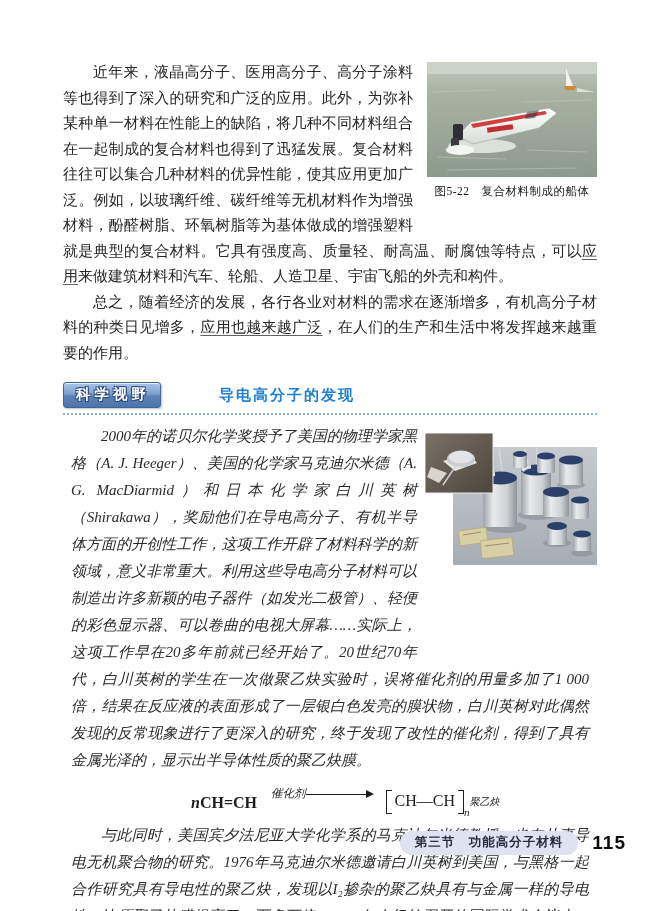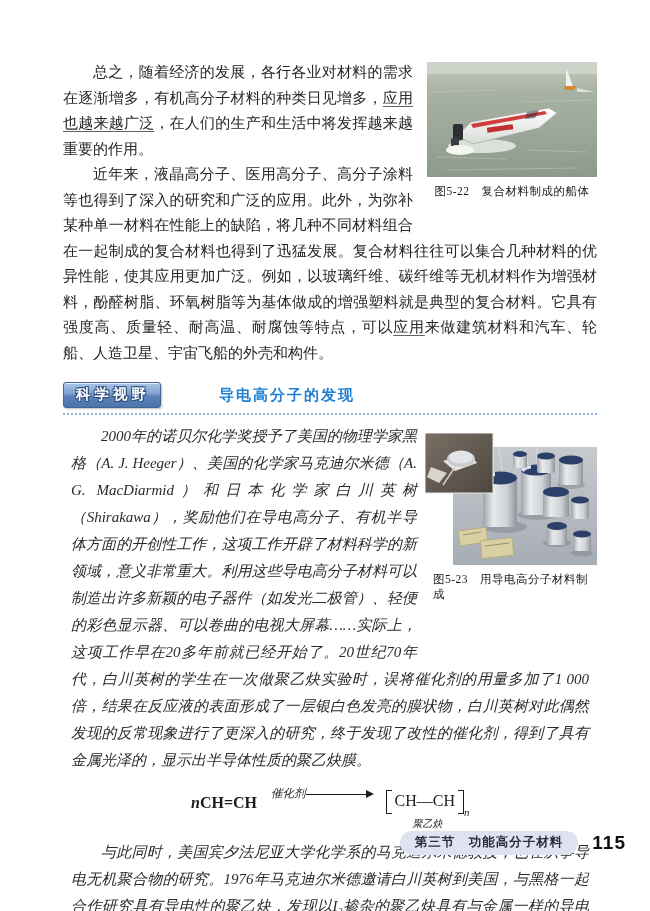--- a/index.html
+++ b/index.html
@@ -64,21 +64,21 @@
     font-size:16px;color:#1c1c1c;font-style:normal;}
   .eq-left{font-style:normal;padding-top:8px;font-weight:bold;}
   .eq-left .it{font-style:italic;}
   .eq-arrow{display:flex;flex-direction:row;align-items:center;margin:0 14px;padding-top:0;}
   .eq-arrow-label{font-size:11.5px;line-height:14px;font-style:italic;}
   .eq-arrow-shaft{position:relative;width:66px;height:0;border-bottom:1.4px solid #1c1c1c;margin-top:3px;}
   .eq-arrow-shaft::after{
     content:"";position:absolute;right:-2px;top:-3.6px;
     border-left:8px solid #1c1c1c;border-top:4px solid transparent;border-bottom:4px solid transparent;
   }
-  .eq-product{display:flex;flex-direction:column;align-items:center;}
+  .eq-product{display:flex;flex-direction:row;align-items:center;}
   .eq-poly{display:flex;align-items:stretch;height:24px;padding-top:4px;}
   .eq-bracket-l{width:5px;border-left:1.6px solid #1c1c1c;border-top:1.6px solid #1c1c1c;border-bottom:1.6px solid #1c1c1c;margin-right:3px;}
   .eq-bracket-r{width:5px;border-right:1.6px solid #1c1c1c;border-top:1.6px solid #1c1c1c;border-bottom:1.6px solid #1c1c1c;margin-left:3px;}
   .eq-unit{line-height:22px;}
   .eq-sub{font-size:11px;font-style:italic;align-self:flex-end;margin-bottom:-4px;}
   .eq-product-label{font-size:10px;font-style:italic;margin-top:3px;}
 
   
   .footer{position:absolute;top:831px;right:24px;display:flex;align-items:center;gap:14px;}
   .footer-pill{
@@ -134,23 +134,23 @@
           <rect x="60" y="64" width="26" height="5" fill="#c03030" transform="rotate(-8 73 66)"></rect>
           <polygon points="100,50 112,48 108,56 98,57" fill="#334" opacity="0.55"></polygon>
           <rect x="26" y="62" width="10" height="16" rx="2" fill="#2e2e33"></rect>
           <rect x="24" y="76" width="8" height="10" rx="2" fill="#3a3a40"></rect>
           <ellipse cx="33" cy="88" rx="14" ry="5" fill="#f4f6f2"></ellipse>
         </g>
       </svg>
       <figcaption class="fig-caption">图5-22　复合材料制成的船体</figcaption>
     </figure>
 
+    <p class="intro-para"><span class="seg">近年来，液晶高分子、医用高分子、高分子涂料等也得到了深入的研究和广泛的应用。此外，为弥补某种单一材料在性能上的缺陷，将几种不同材料组合在一起制成的复合材料也得到了迅猛发展。复合材料往往可以集合几种材料的优异性能，使其应用更加广泛。例如，以玻璃纤维、碳纤维等无机材料作为增强材料，酚醛树脂、环氧树脂等为基体做成的增强塑料就是典型的复合材料。它具有强度高、质量轻、耐高温、耐腐蚀等特点，可以</span><span class="seg ul">应用</span><span class="seg">来做建筑材料和汽车、轮船、人造卫星、宇宙飞船的外壳和构件。</span></p>
+
     <p class="intro-para"><span class="seg">总之，随着经济的发展，各行各业对材料的需求在逐渐增多，有机高分子材料的种类日见增多，</span><span class="seg ul">应用也越来越广泛</span><span class="seg">，在人们的生产和生活中将发挥越来越重要的作用。</span></p>
-
-    <p class="intro-para"><span class="seg">近年来，液晶高分子、医用高分子、高分子涂料等也得到了深入的研究和广泛的应用。此外，为弥补某种单一材料在性能上的缺陷，将几种不同材料组合在一起制成的复合材料也得到了迅猛发展。复合材料往往可以集合几种材料的优异性能，使其应用更加广泛。例如，以玻璃纤维、碳纤维等无机材料作为增强材料，酚醛树脂、环氧树脂等为基体做成的增强塑料就是典型的复合材料。它具有强度高、质量轻、耐高温、耐腐蚀等特点，可以</span><span class="seg ul">应用</span><span class="seg">来做建筑材料和汽车、轮船、人造卫星、宇宙飞船的外壳和构件。</span></p>
 
     <div class="clear"></div>
 
     <div class="sv-header">
       <span class="sv-badge">科学视野</span>
       <span class="sv-title">导电高分子的发现</span>
     </div>
     <div class="sv-dotted"></div>
 
     <div class="sv-body">
@@ -228,21 +228,20 @@
 
           <g>
             <rect x="0" y="0" width="68" height="60" fill="url(#rock)" stroke="#e8e8e8" stroke-width="1"></rect>
             <polygon points="18,28 44,20 52,30 30,38" fill="#e8e6df"></polygon>
             <ellipse cx="36" cy="26" rx="14" ry="8" fill="#c9ccd0"></ellipse>
             <ellipse cx="36" cy="24" rx="12" ry="6.5" fill="#e2e4e7"></ellipse>
             <polygon points="6,34 22,40 14,50 2,44" fill="#d8d5cc"></polygon>
             <line x1="30" y1="34" x2="18" y2="52" stroke="#cfd2d6" stroke-width="1.4"></line>
           </g>
         </svg>
-        <figcaption class="fig-caption fig-caption-left">图5-23　用导电高分子材料制成</figcaption>
       </figure>
 
       <p class="sv-para sv-para-first">2000年的诺贝尔化学奖授予了美国的物理学家黑格（A. J. Heeger）、美国的化学家马克迪尔米德（A. G. MacDiarmid）和日本化学家白川英树（Shirakawa），奖励他们在导电高分子、有机半导体方面的开创性工作，这项工作开辟了材料科学的新领域，意义非常重大。利用这些导电高分子材料可以制造出许多新颖的电子器件（如发光二极管）、轻便的彩色显示器、可以卷曲的电视大屏幕……实际上，这项工作早在20多年前就已经开始了。20世纪70年代，白川英树的学生在一次做聚乙炔实验时，误将催化剂的用量多加了1 000倍，结果在反应液的表面形成了一层银白色发亮的膜状物，白川英树对此偶然发现的反常现象进行了更深入的研究，终于发现了改性的催化剂，得到了具有金属光泽的，显示出半导体性质的聚乙炔膜。</p>
 
       <div class="equation">
         <span class="eq-left"><span class="it">n</span><span>CH=CH</span></span>
         <span class="eq-arrow">
           <span class="eq-arrow-label">催化剂</span>
           <span class="eq-arrow-shaft"></span>
         </span>

